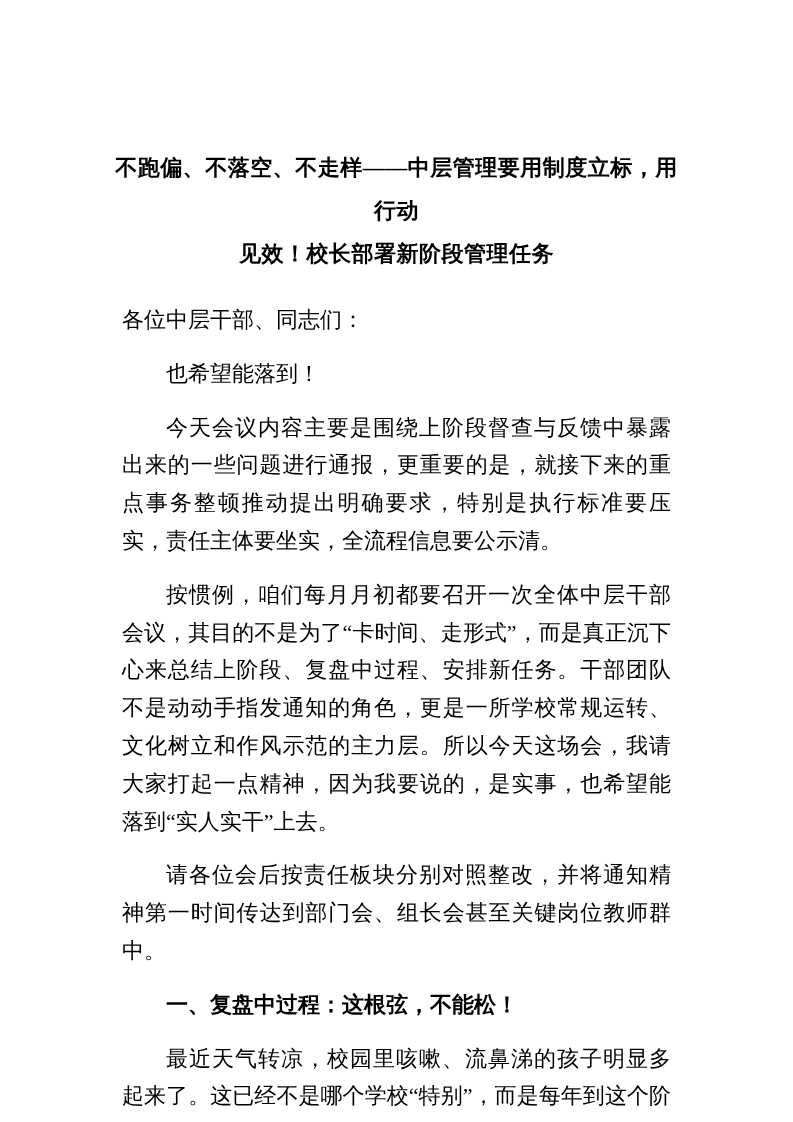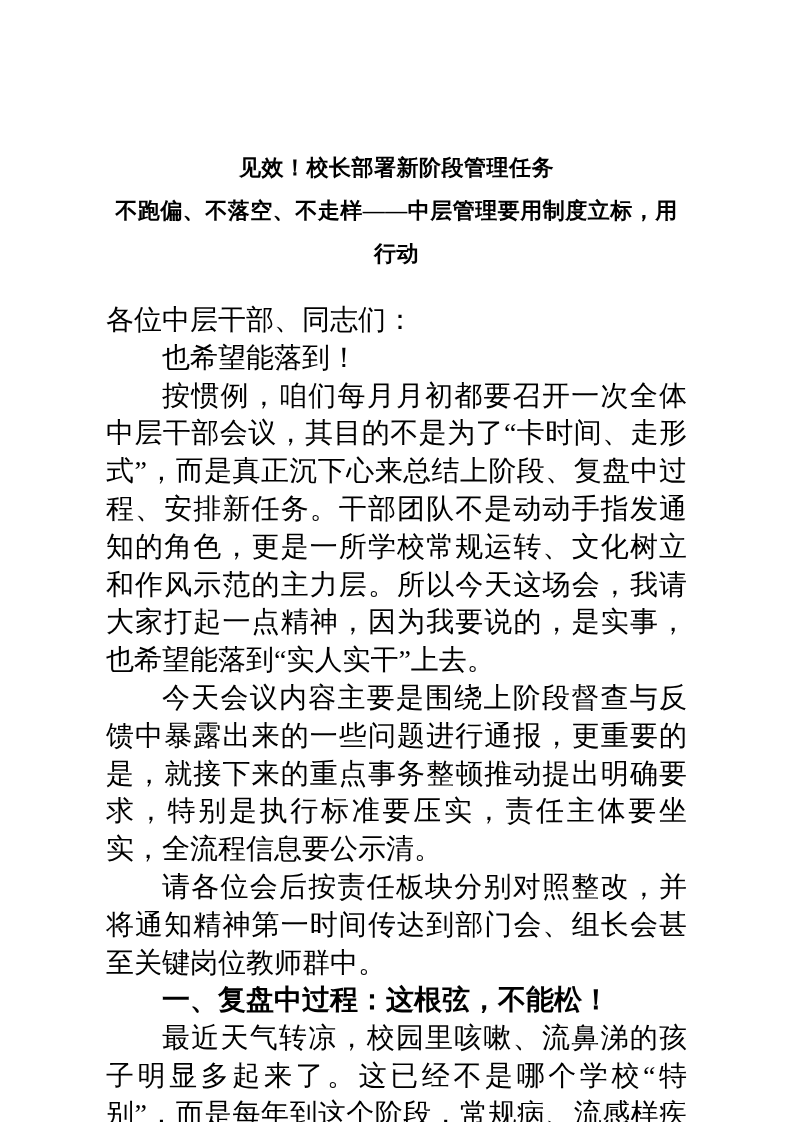--- a/index.html
+++ b/index.html
@@ -24,47 +24,47 @@
     font-weight: 700;
     line-height: 43px;
     text-align: center;
     margin: 0 0 26px 0;
     letter-spacing: 0.5px;
   }
   .doc-title .title-line {
     display: block;
   }
   .body-text p {
-    margin: 0;
-    font-size: 28px;
+    margin: 16px;
+    font-size: 22px;
     line-height: 37.8px;
     text-align: justify;
     font-weight: 400;
   }
   .body-text p.indent {
     text-indent: 2em;
   }
   .body-text p.section-heading {
     font-weight: 700;
     text-align: left;
   }
 </style>
 </head>
 <body>
 
 <div class="page">
 
   <h1 class="doc-title">
+    <span class="title-line">不跑偏、不落空、不走样——中层管理要用制度立标，用行动</span>
     <span class="title-line">见效！校长部署新阶段管理任务</span>
-    <span class="title-line">不跑偏、不落空、不走样——中层管理要用制度立标，用行动</span>
   </h1>
 
   <div class="body-text">
     <p>各位中层干部、同志们：</p>
     <p class="indent">也希望能落到！</p>
+    <p class="indent">今天会议内容主要是围绕上阶段督查与反馈中暴露出来的一些问题进行通报，更重要的是，就接下来的重点事务整顿推动提出明确要求，特别是执行标准要压实，责任主体要坐实，全流程信息要公示清。</p>
     <p class="indent">按惯例，咱们每月月初都要召开一次全体中层干部会议，其目的不是为了“卡时间、走形式”，而是真正沉下心来总结上阶段、复盘中过程、安排新任务。干部团队不是动动手指发通知的角色，更是一所学校常规运转、文化树立和作风示范的主力层。所以今天这场会，我请大家打起一点精神，因为我要说的，是实事，也希望能落到“实人实干”上去。</p>
-    <p class="indent">今天会议内容主要是围绕上阶段督查与反馈中暴露出来的一些问题进行通报，更重要的是，就接下来的重点事务整顿推动提出明确要求，特别是执行标准要压实，责任主体要坐实，全流程信息要公示清。</p>
     <p class="indent">请各位会后按责任板块分别对照整改，并将通知精神第一时间传达到部门会、组长会甚至关键岗位教师群中。</p>
     <p class="indent section-heading">一、复盘中过程：这根弦，不能松！</p>
     <p class="indent">最近天气转凉，校园里咳嗽、流鼻涕的孩子明显多起来了。这已经不是哪个学校“特别”，而是每年到这个阶段，常规病、流感样疾病、乙流、病毒性感冒都摆在我们面前。说句实话，大家作为管理队伍的一员，如果还用“去年没事”“今年应该也没大问题”的思维惯性去带事务，那是等着被问题带着走。</p>
   </div>
 
 </div>
 
 </body></html>

